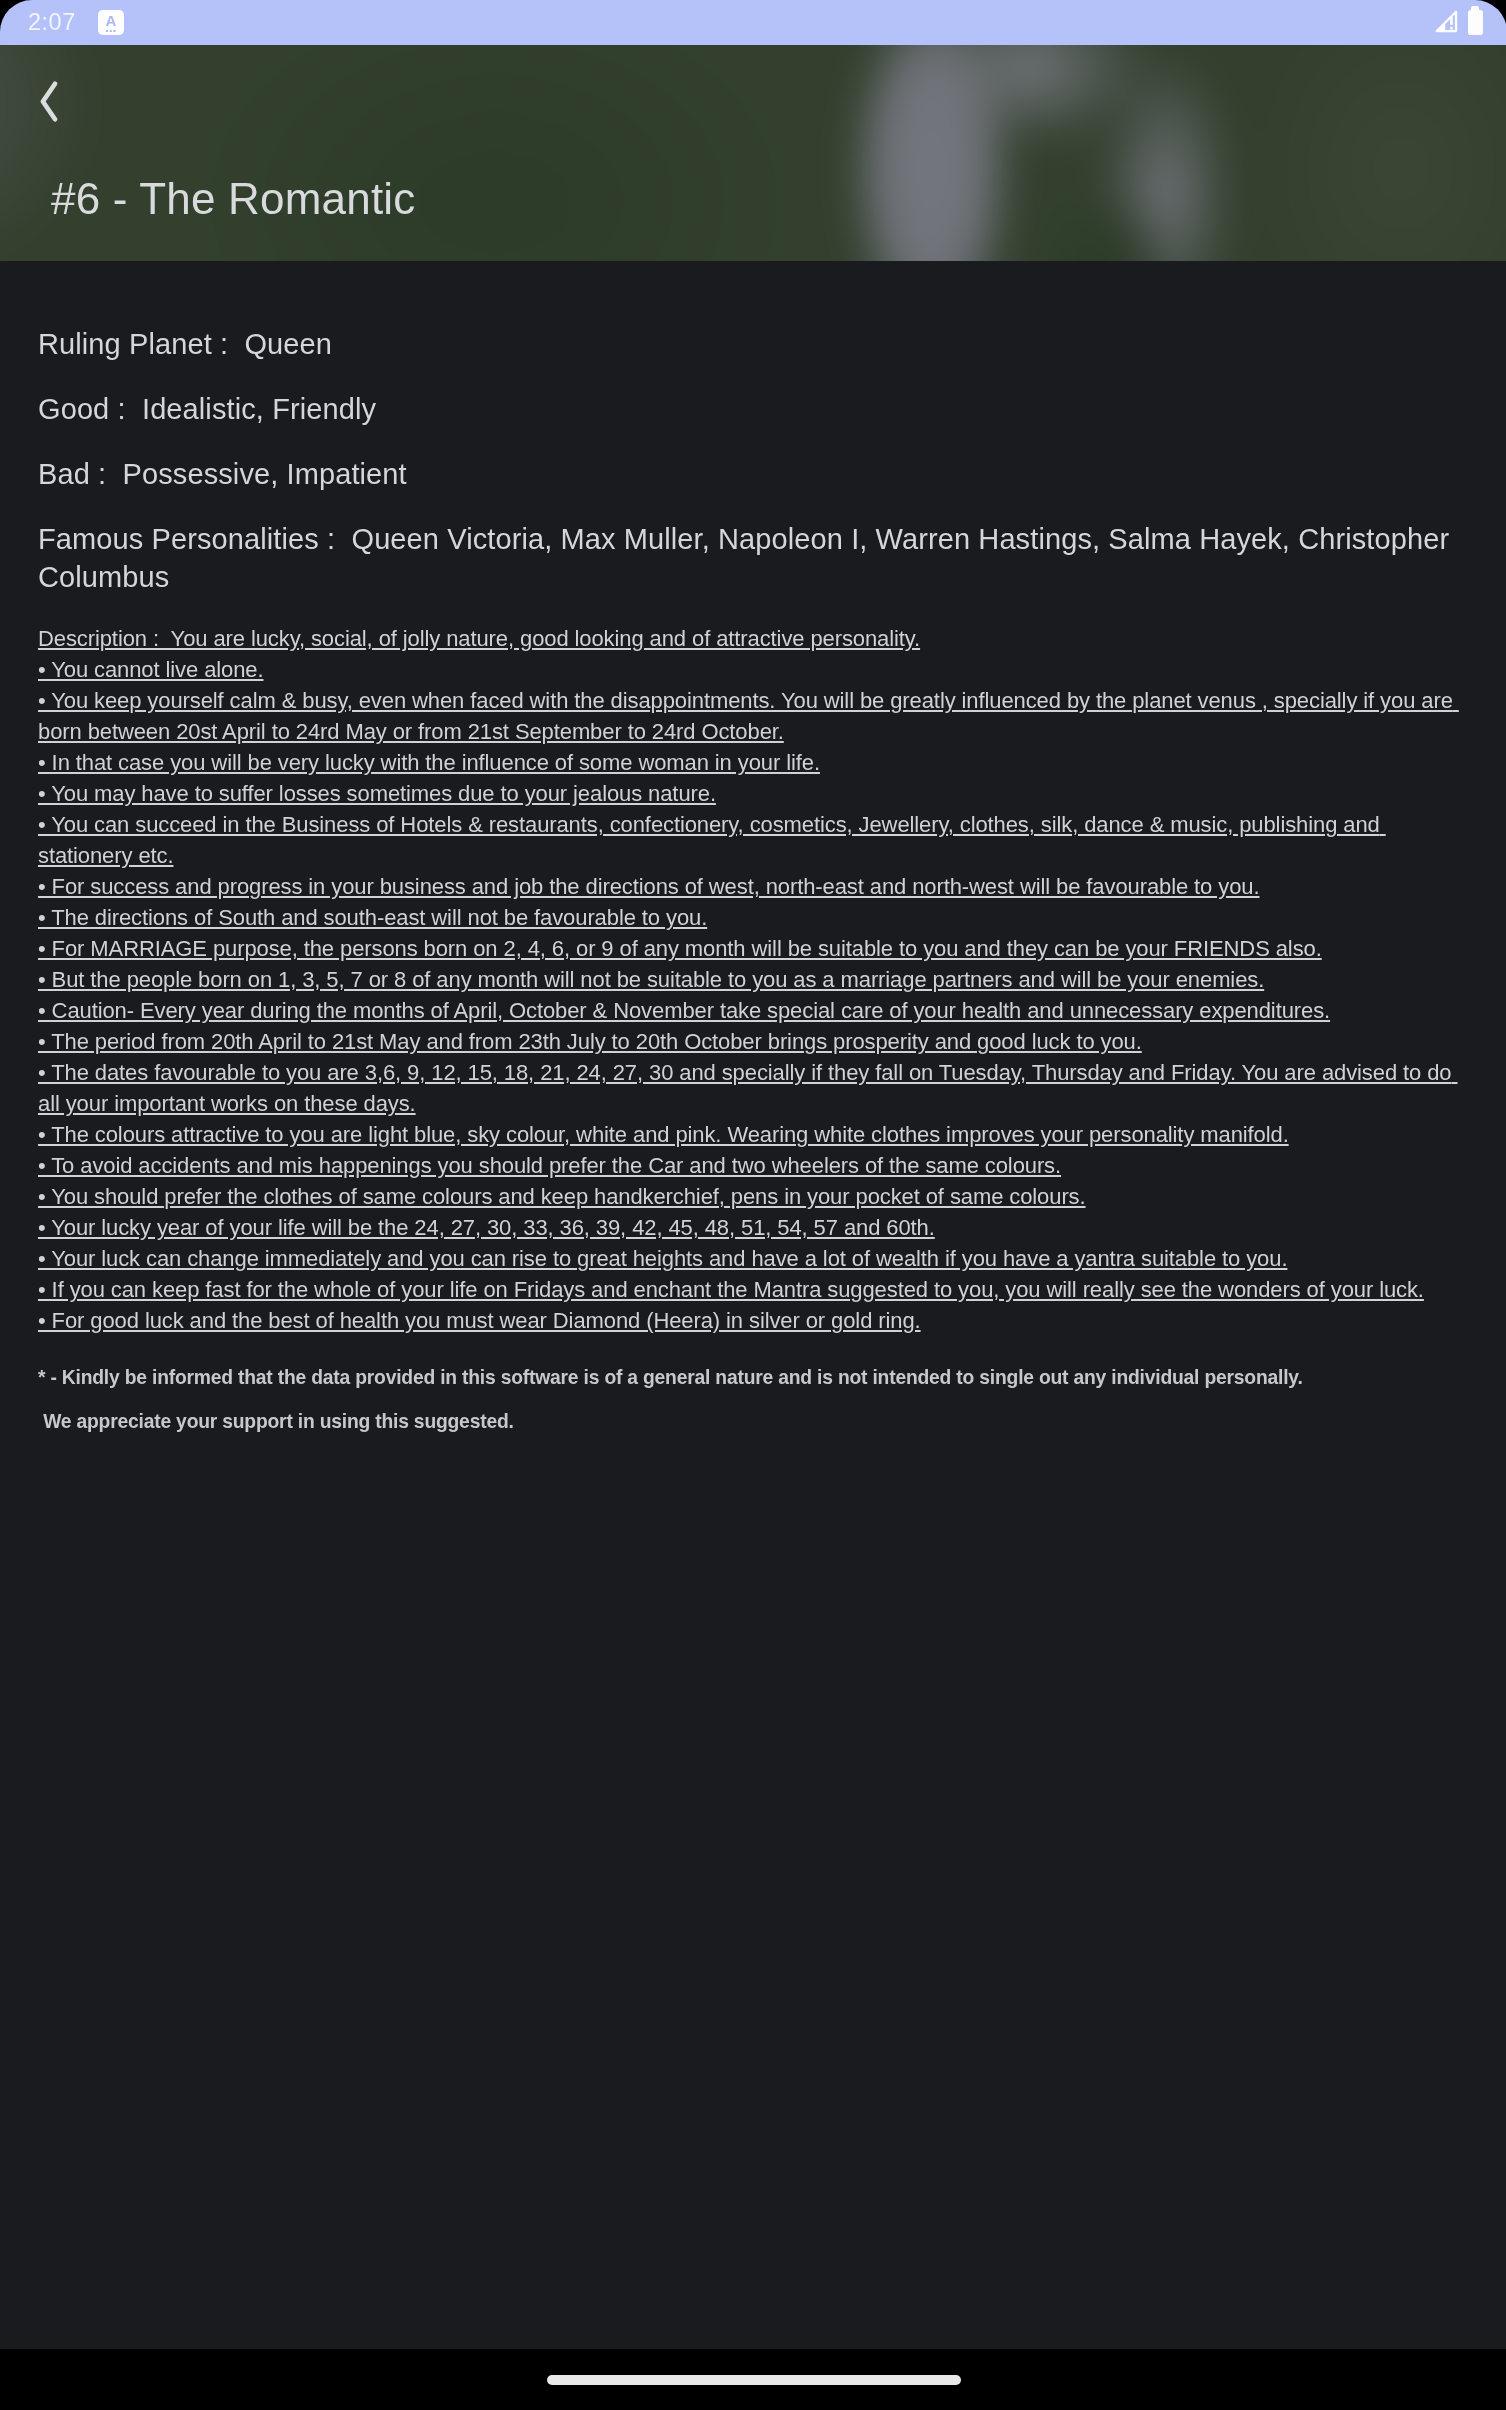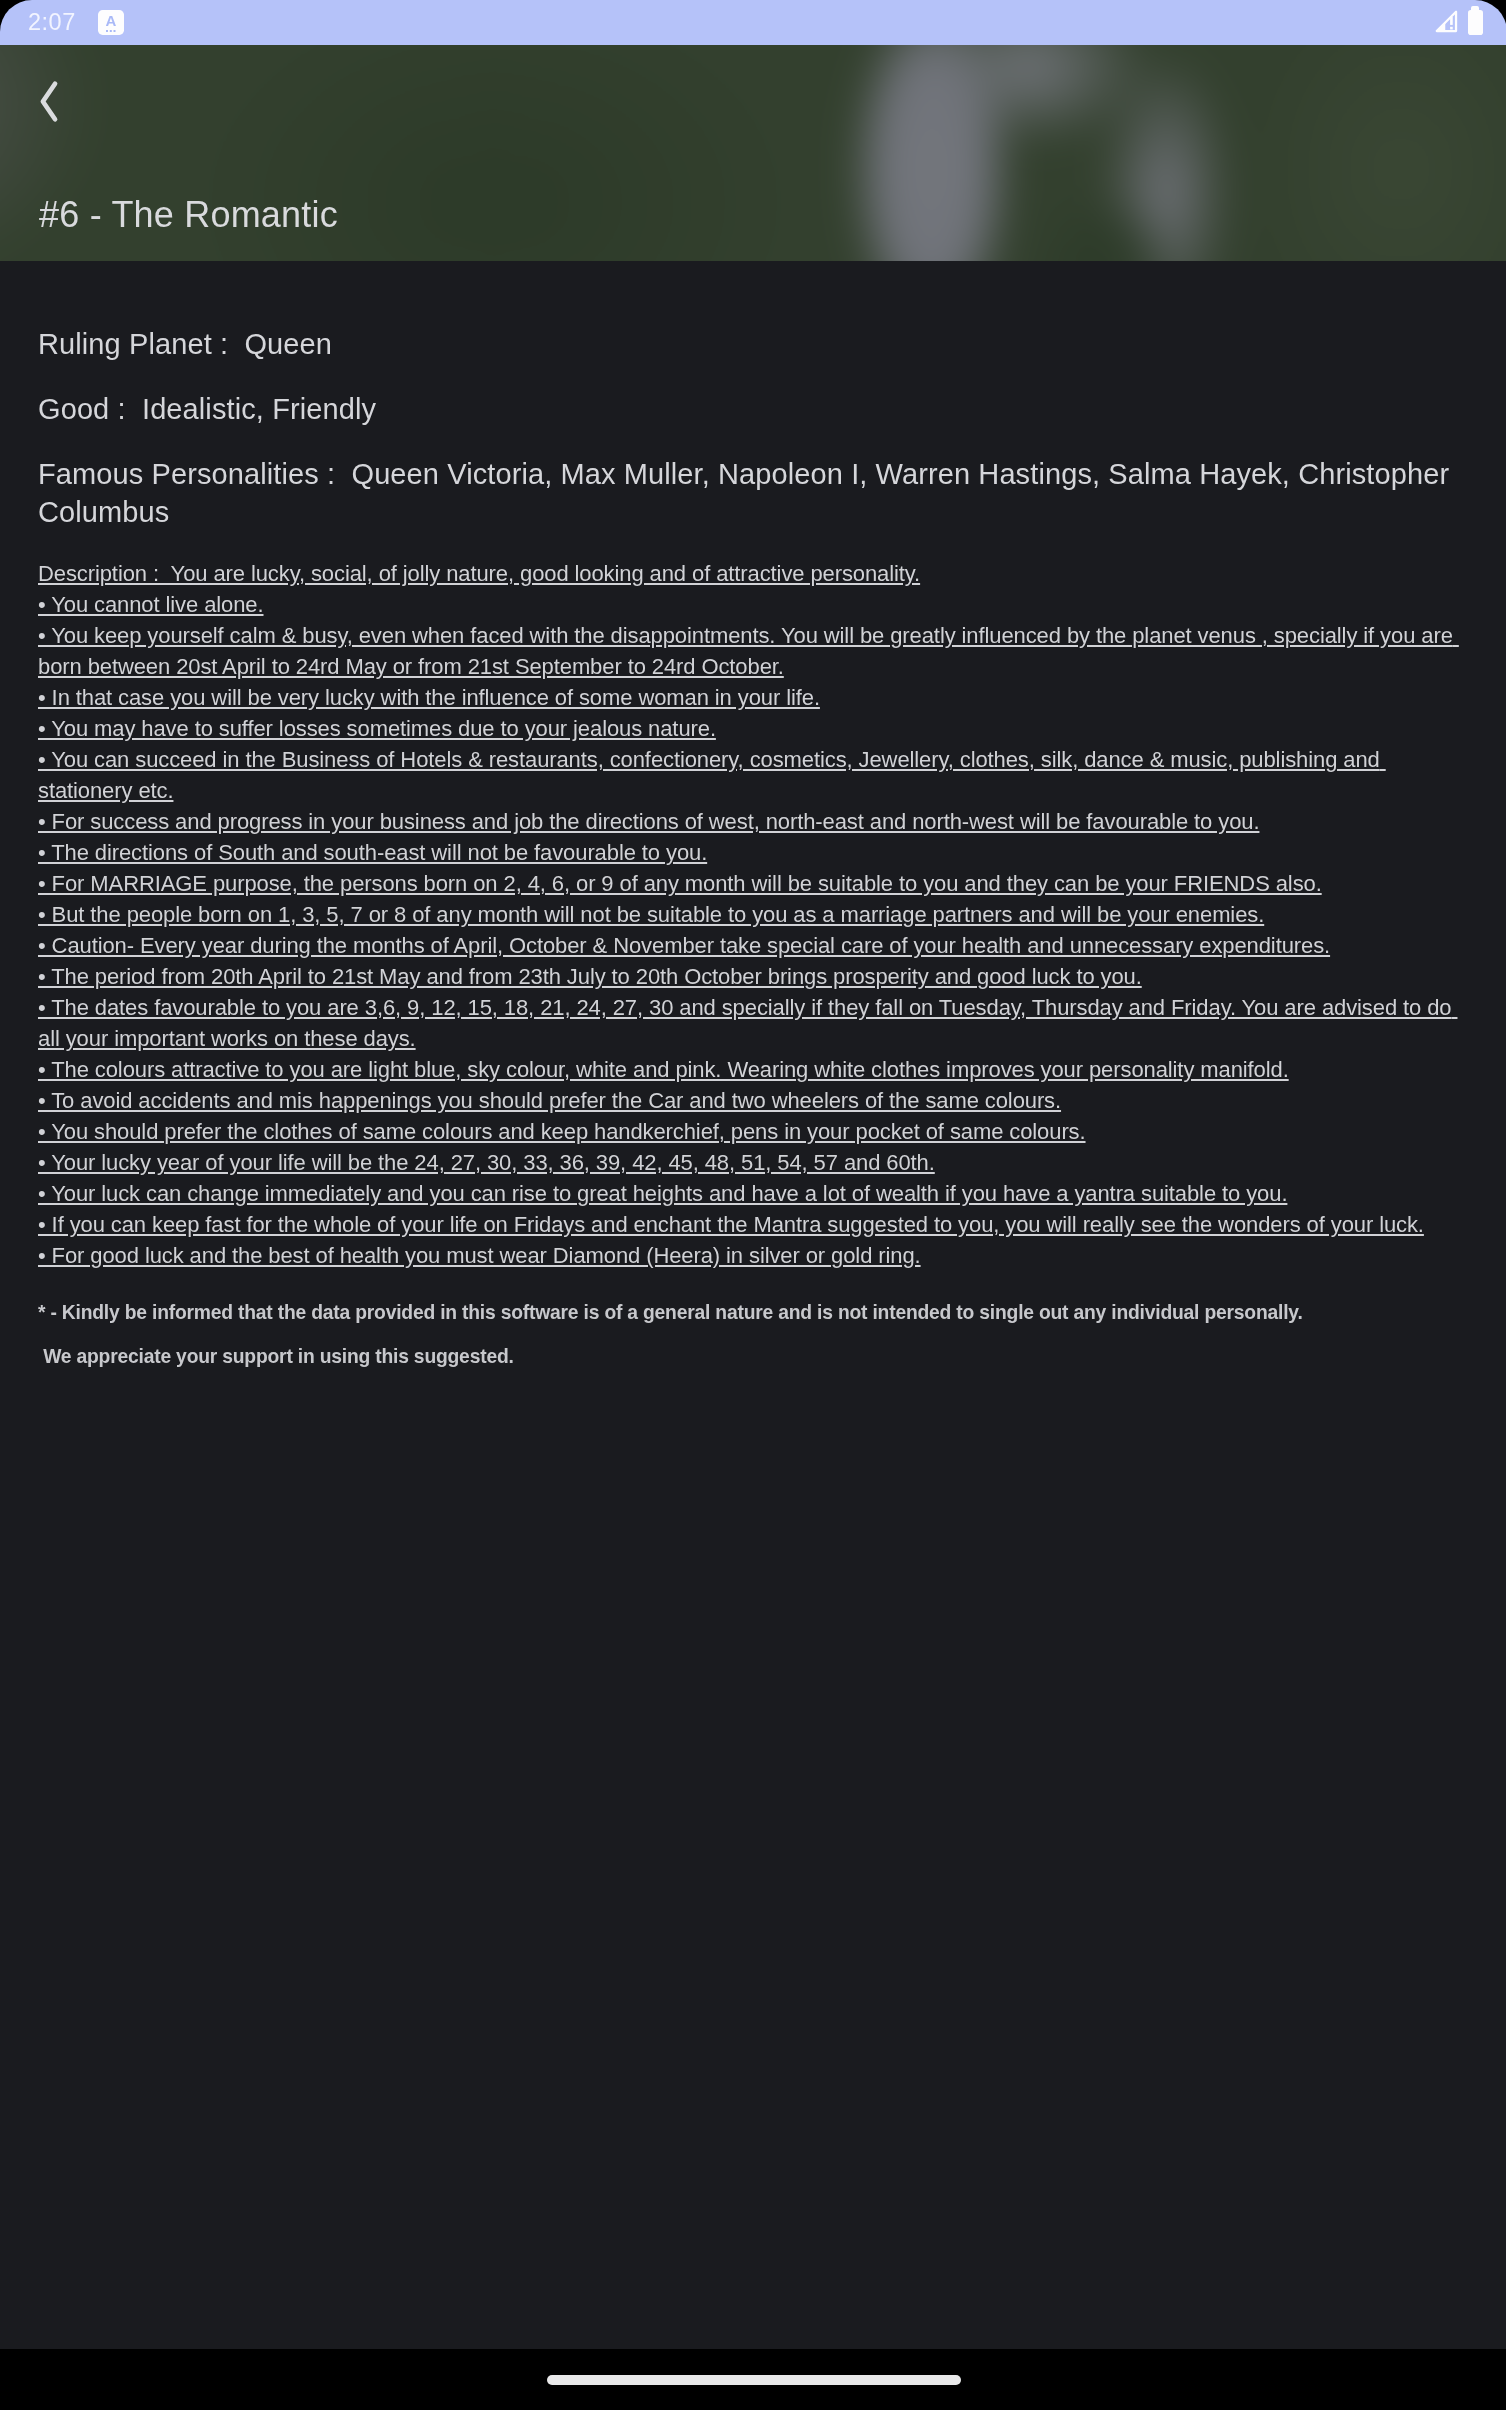--- a/index.html
+++ b/index.html
@@ -111,22 +111,22 @@
     cursor: pointer;
     z-index: 3;
     display: flex;
     align-items: center;
     justify-content: center;
   }
   .page-title {
     position: absolute;
     left: 35px;
     bottom: 21px;
-    margin: 4px;
-    font-size: 36px;
+    margin: 16px;
+    font-size: 44px;
     font-weight: 400;
     color: #d9dadd;
     letter-spacing: 0.2px;
     z-index: 3;
   }
 
   
   .content {
     height: 2088px;
     box-sizing: border-box;
@@ -214,20 +214,21 @@
     </button>
     <h1 class="page-title">#6 - The Romantic</h1>
   </div>
 
   <div class="content">
 
     <div class="attr-line"><span>Ruling Planet</span><span> :  </span><span>Queen</span></div>
 
     <div class="attr-line"><span>Good</span><span> :  </span><span>Idealistic, Friendly</span></div>
 
+    <div class="attr-line"><span>Bad</span><span> :  </span><span>Possessive, Impatient</span></div>
 
     <div class="attr-line"><span>Famous Personalities</span><span> :  </span><span>Queen Victoria, Max Muller, Napoleon I, Warren Hastings, Salma Hayek, Christopher Columbus</span></div>
 
     <div class="description">
         <div class="desc-line">Description :  You are lucky, social, of jolly nature, good looking and of attractive personality.</div>
         <div class="desc-line">• You cannot live alone.</div>
         <div class="desc-line">• You keep yourself calm &amp; busy, even when faced with the disappointments. You will be greatly influenced by the planet venus , specially if you are born between 20st April to 24rd May or from 21st September to 24rd October.</div>
         <div class="desc-line">• In that case you will be very lucky with the influence of some woman in your life.</div>
         <div class="desc-line">• You may have to suffer losses sometimes due to your jealous nature.</div>
         <div class="desc-line">• You can succeed in the Business of Hotels &amp; restaurants, confectionery, cosmetics, Jewellery, clothes, silk, dance &amp; music, publishing and stationery etc.</div>

